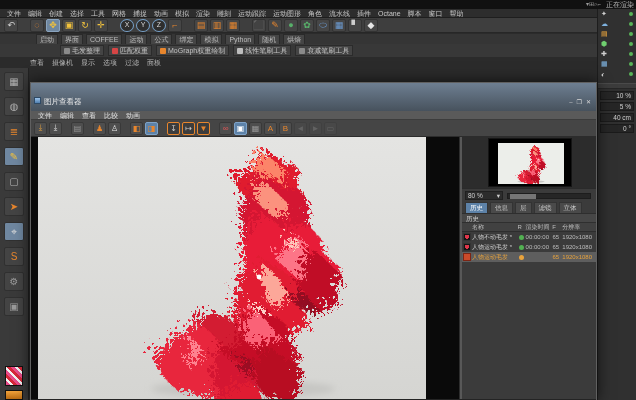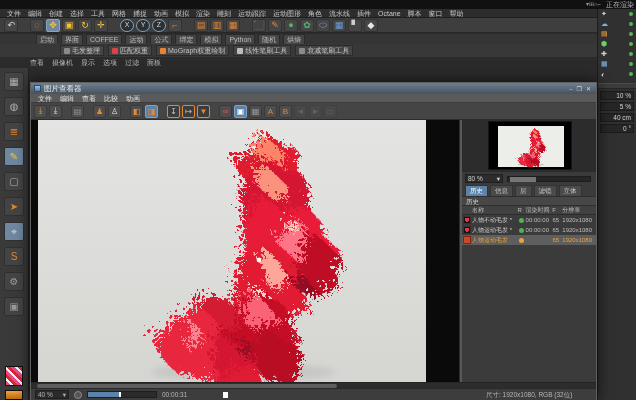--- a/index.html
+++ b/index.html
@@ -34,21 +34,21 @@
   
   .rightsliver{left:597px;top:9px;width:39px;height:391px;background:#303030;border-left:1px solid #1d1d1d;}
   .objrow{display:flex;align-items:center;justify-content:space-between;height:10px;padding:0 3px;}
   .objrow .g{font-size:7px;}
   .objdot{width:4px;height:4px;border-radius:50%;background:#58b558;}
   .attrstrip{margin-top:4px;height:6px;background:#3c3c3c;border-top:1px solid #4a4a4a;border-bottom:1px solid #262626;}
   .attrfield{margin:2px 2px 0 2px;height:9px;background:#262626;border:1px solid #1b1b1b;color:#cfcfcf;font-size:6.5px;line-height:8px;text-align:right;padding-right:2px;}
 
   
   .pv{left:30px;top:82px;width:567px;height:318px;background:#3f3f3f;border:1px solid #606060;box-shadow:0 0 14px rgba(0,0,0,.7);}
-  .pv-title{height:11px;background:linear-gradient(#6e7f92,#47525d);display:flex;align-items:center;gap:3px;padding:2px 3px;color:#ececec;font-size:7.5px;}
+  .pv-title{height:11px;background:linear-gradient(#6e7f92,#47525d);display:flex;align-items:flex-start;gap:3px;padding:14px 3px;color:#ececec;font-size:7.5px;}
   .pv-title .wicon{width:7px;height:7px;background:linear-gradient(#9cc3ea,#4f7fb0);border:1px solid #2e4a66;}
   .pv-title .spacer{flex:1;}
   .pv-title .wbtn{font-size:6px;color:#d8d8d8;padding:0 2px;}
   .pv-menu{height:9px;background:#5a5a5a;border-bottom:1px solid #3c3c3c;display:flex;align-items:center;gap:2px;padding-left:4px;font-size:7px;color:#e2e2e2;}
   .pv-menu span{padding:0 3px;line-height:9px;white-space:nowrap;}
   .pv-toolbar{height:17px;background:#454545;border-bottom:1px solid #2c2c2c;display:flex;align-items:center;gap:2px;padding-left:3px;}
   .pvt{width:13px;height:13px;background:#4e4e4e;border:1px solid #393939;border-radius:2px;display:flex;align-items:center;justify-content:center;font-size:8px;flex:0 0 auto;}
   .pvt.active{background:#5d82a8;border-color:#7fa3c8;}
   .pvt.outline{border-color:#e8862d;background:#3c3c3c;}
   .pvt.disabled{opacity:.35;}

